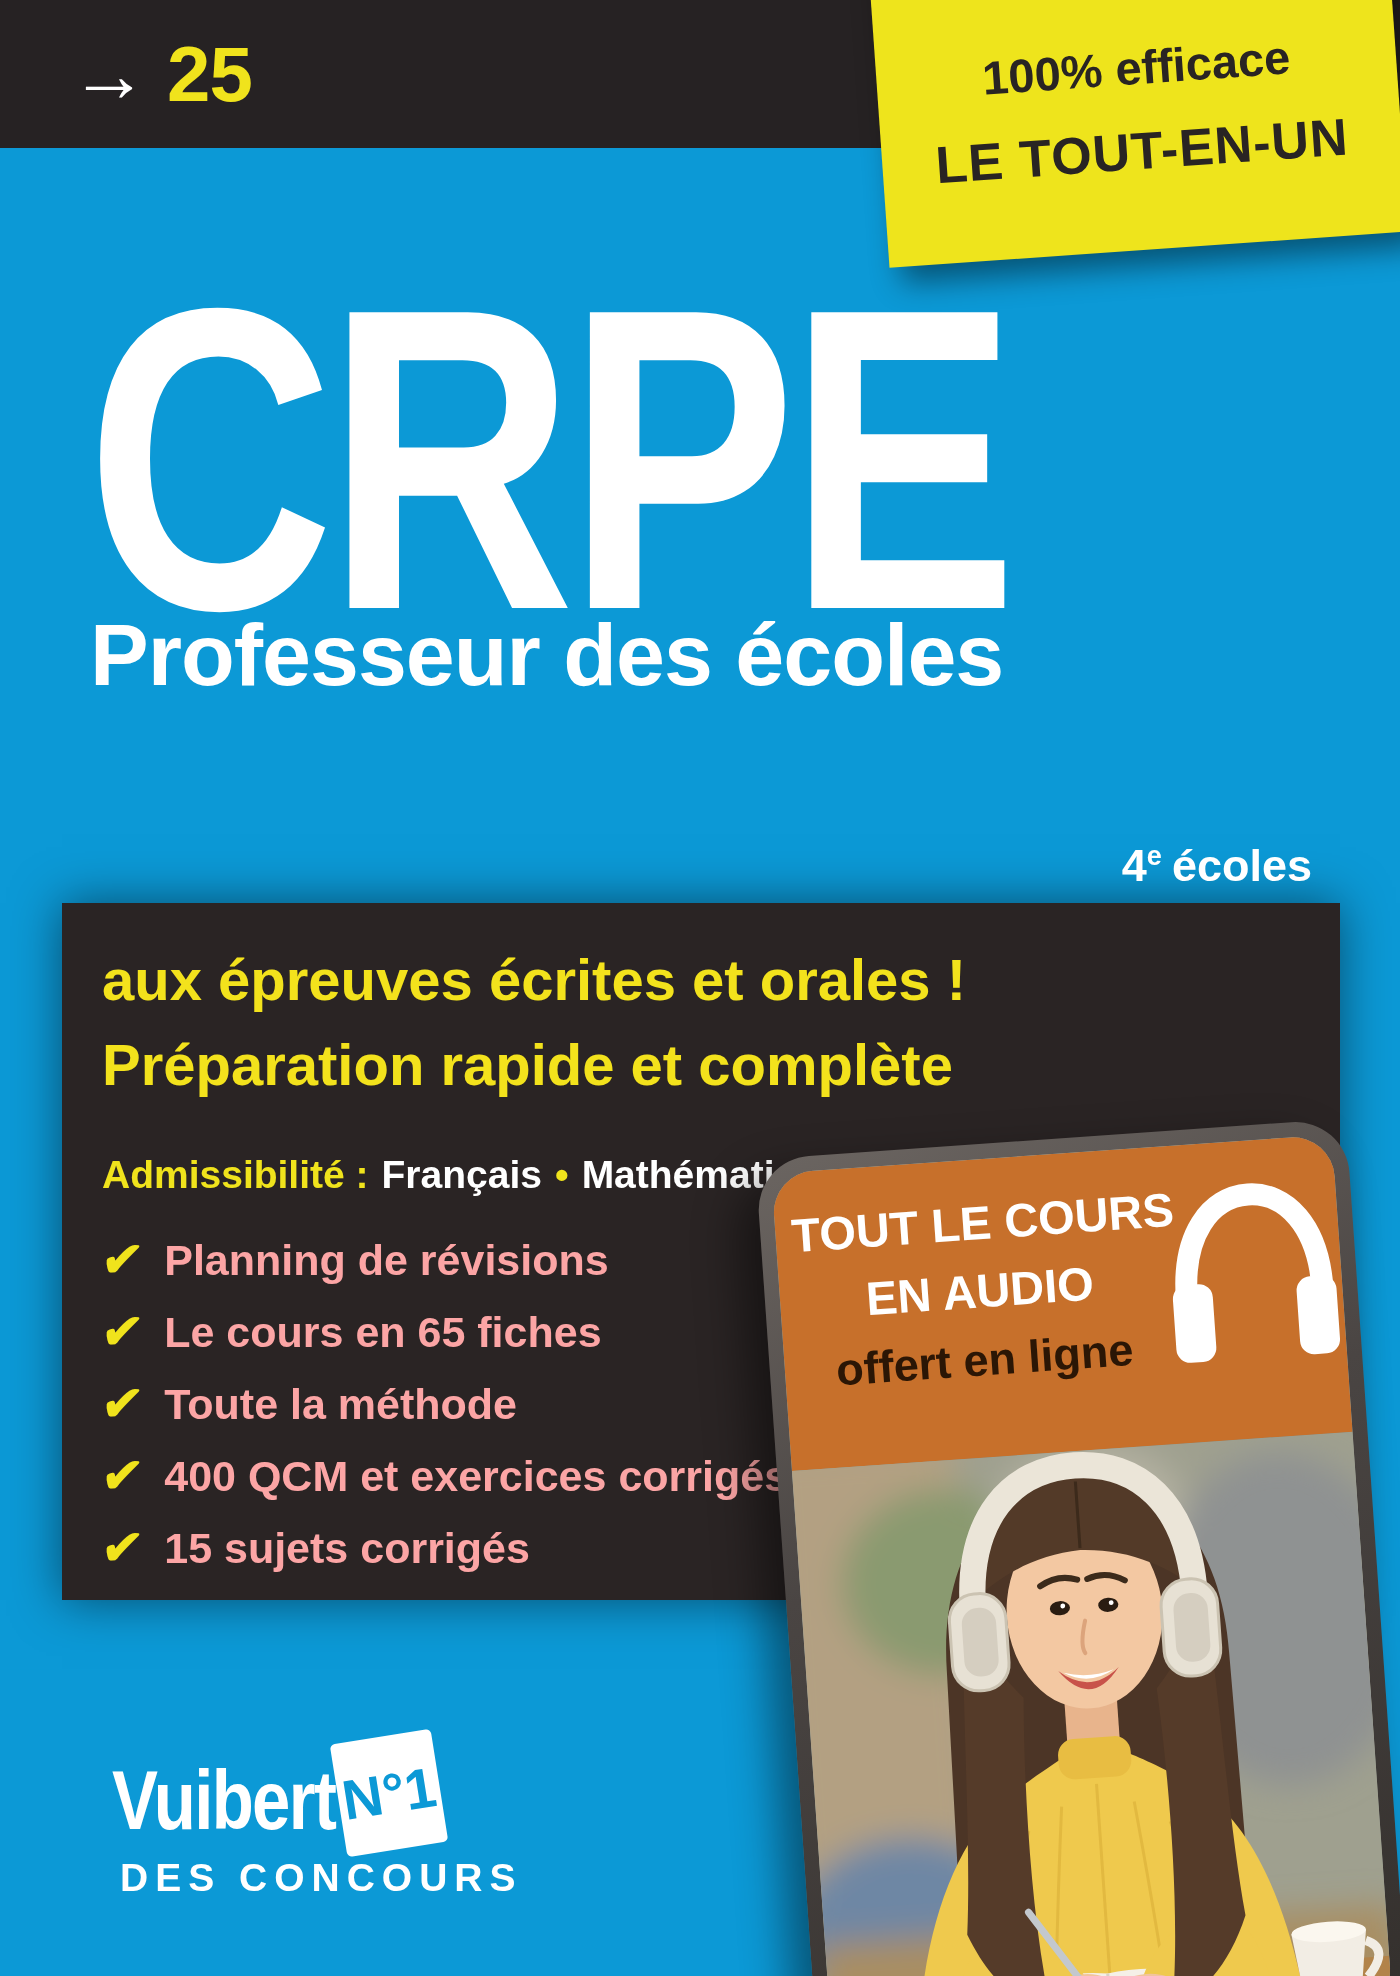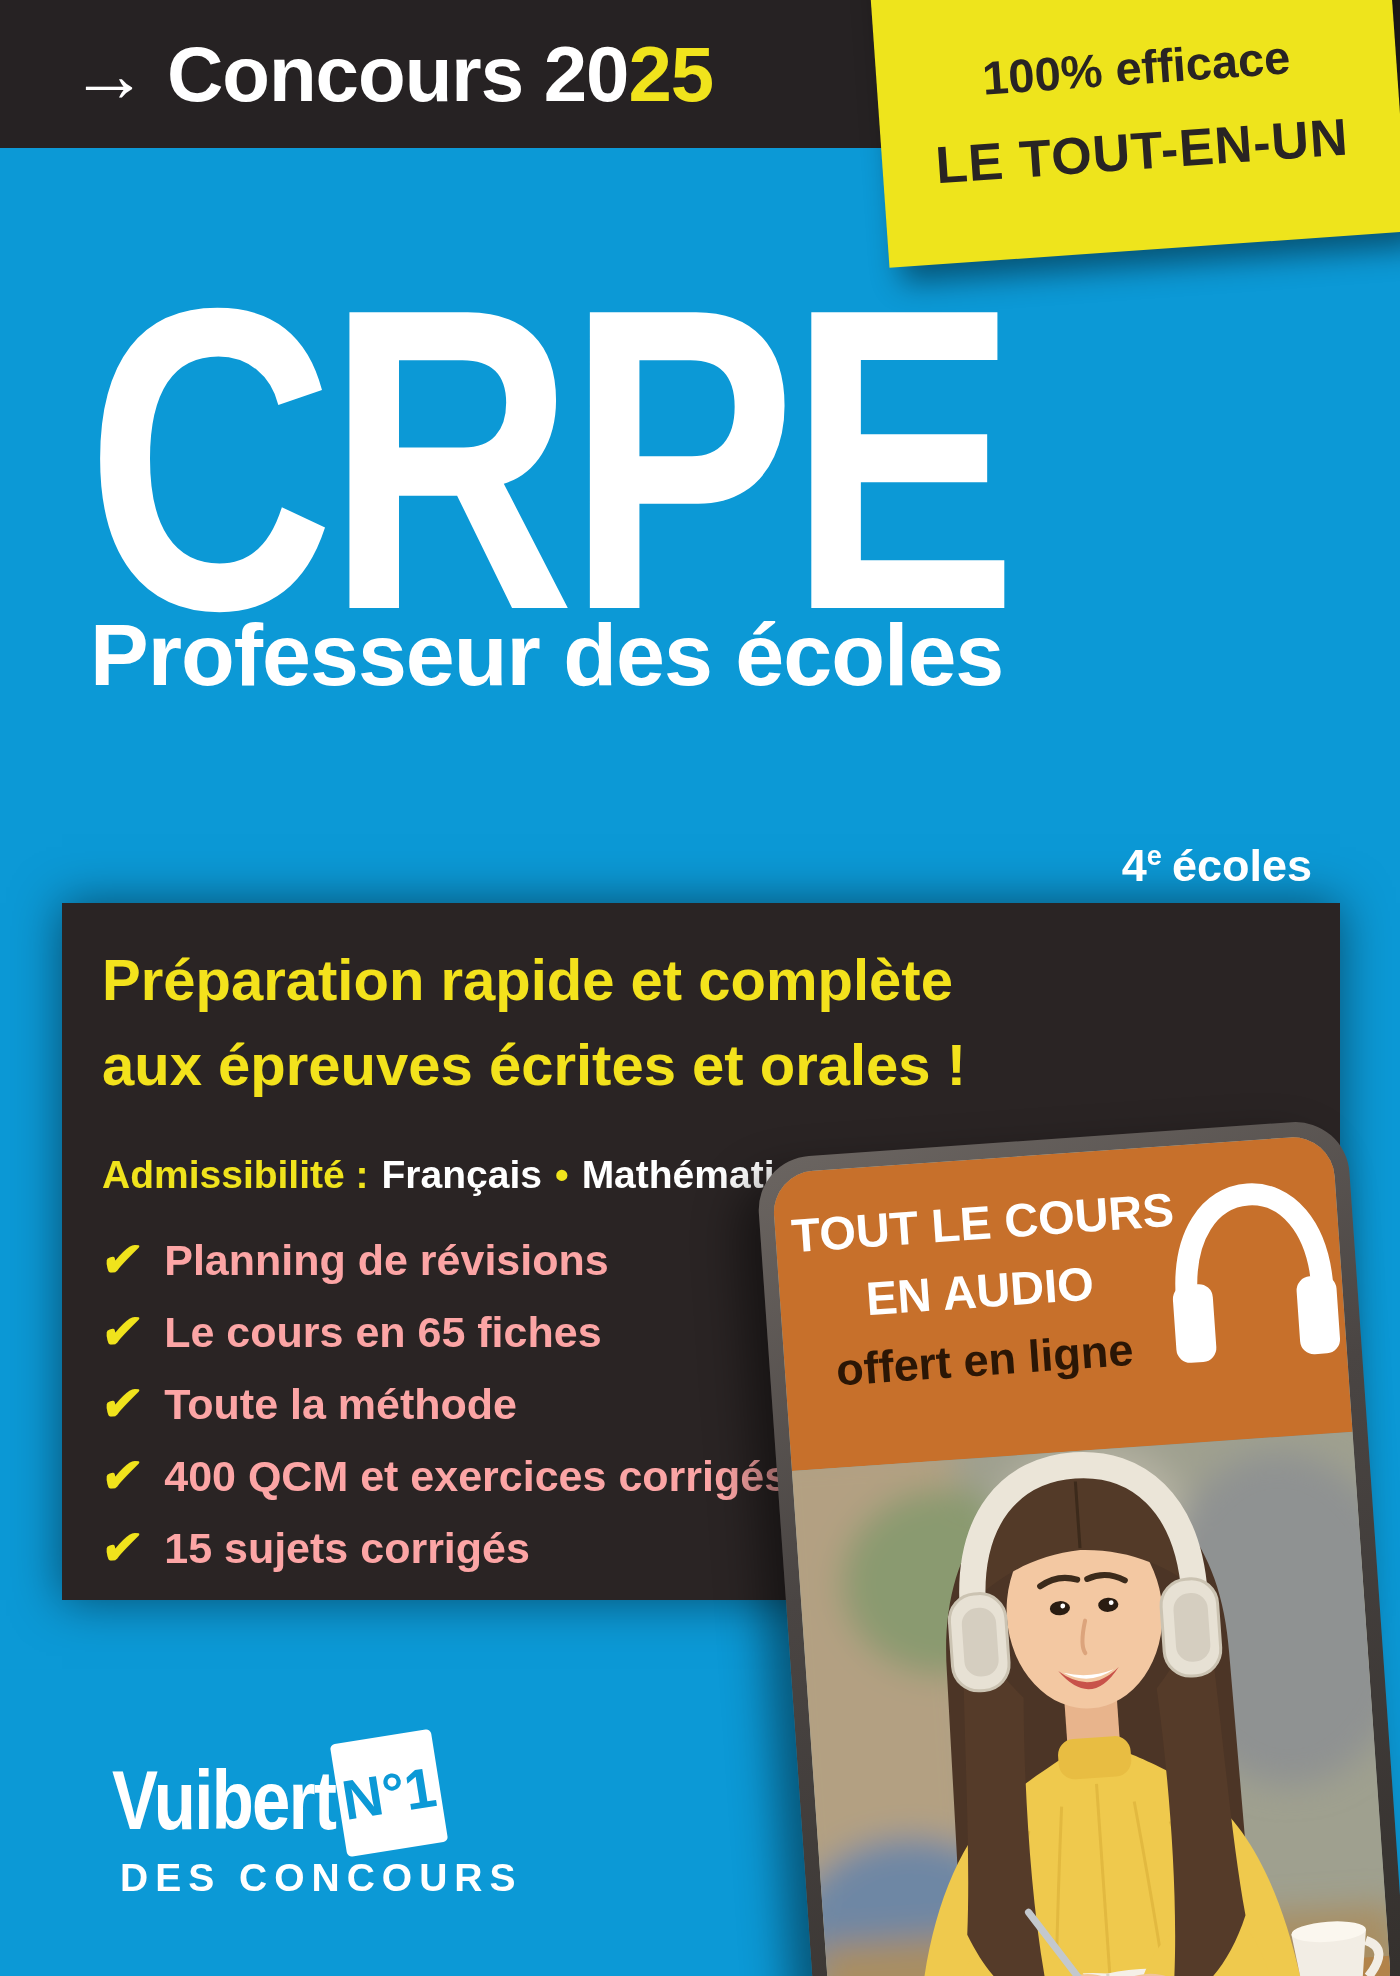--- a/index.html
+++ b/index.html
@@ -110,40 +110,39 @@
   }
 </style>
 </head>
 <body>
 
 <div class="cover">
 
   <div class="top-banner">
     <div class="banner-text">
       <span class="arrow">→</span>
-      <span>Concours 20</span>
         <span class="num">25</span>
     </div>
   </div>
 
   <div class="sticker">
     <div class="l1">100% efficace</div>
     <div class="l2">LE TOUT-EN-UN</div>
   </div>
 
   <div class="crpe">CRPE</div>
   <div class="subtitle">Professeur des écoles</div>
   <div class="edition">
     <span>4</span><span class="sup">e</span><span class="word">écoles</span>
   </div>
 
   <div class="promo">
     <div class="headline">
+      <div>aux épreuves écrites et orales !</div>
       <div>Préparation rapide et complète</div>
-      <div>aux épreuves écrites et orales !</div>
     </div>
 
     <div class="exam-block">
       <div class="exam-line">
         <span class="y">Admissibilité :</span><span class="w">Français</span><span class="y">•</span><span class="w">Mathématiques</span>
       </div>
     </div>
 
     <div class="features">
       <div class="feature-row">

